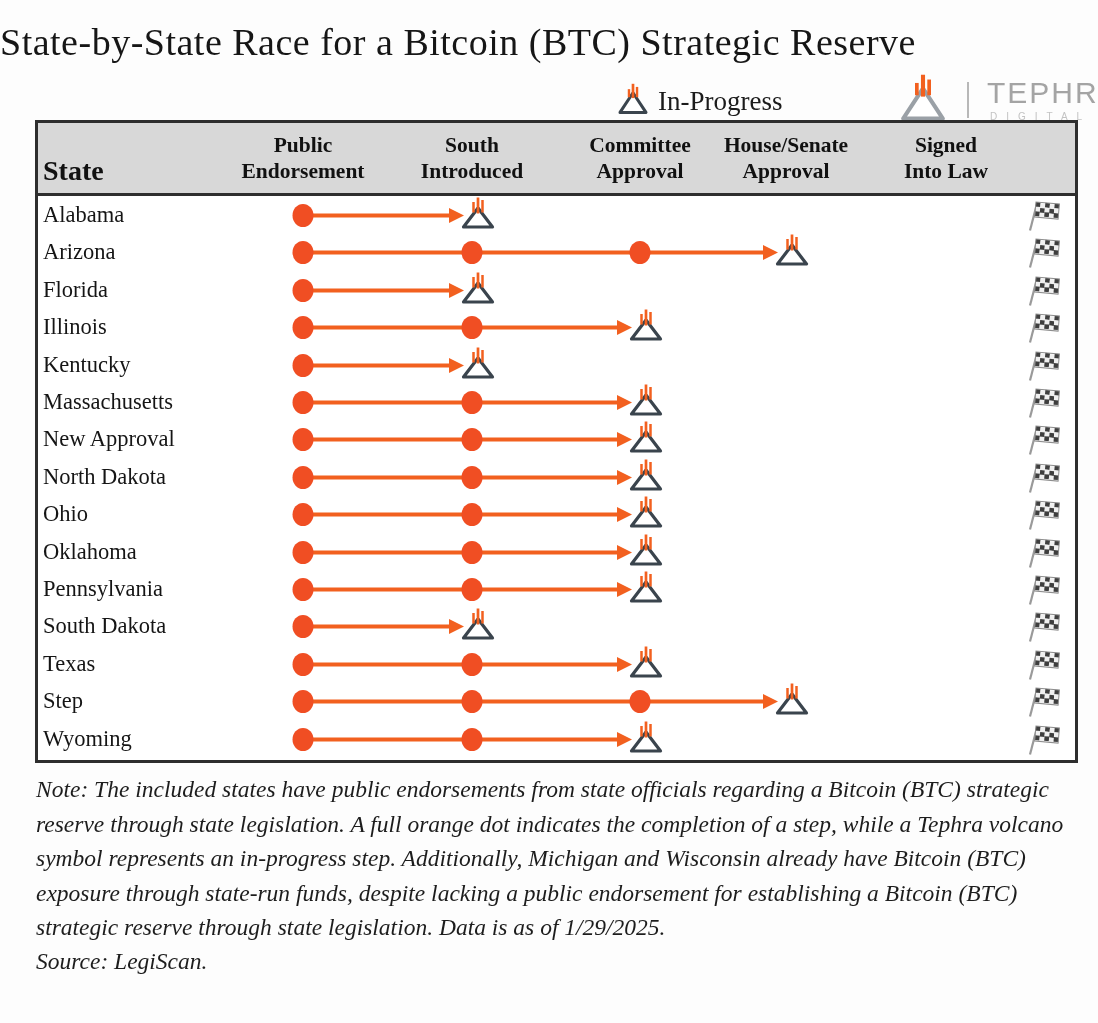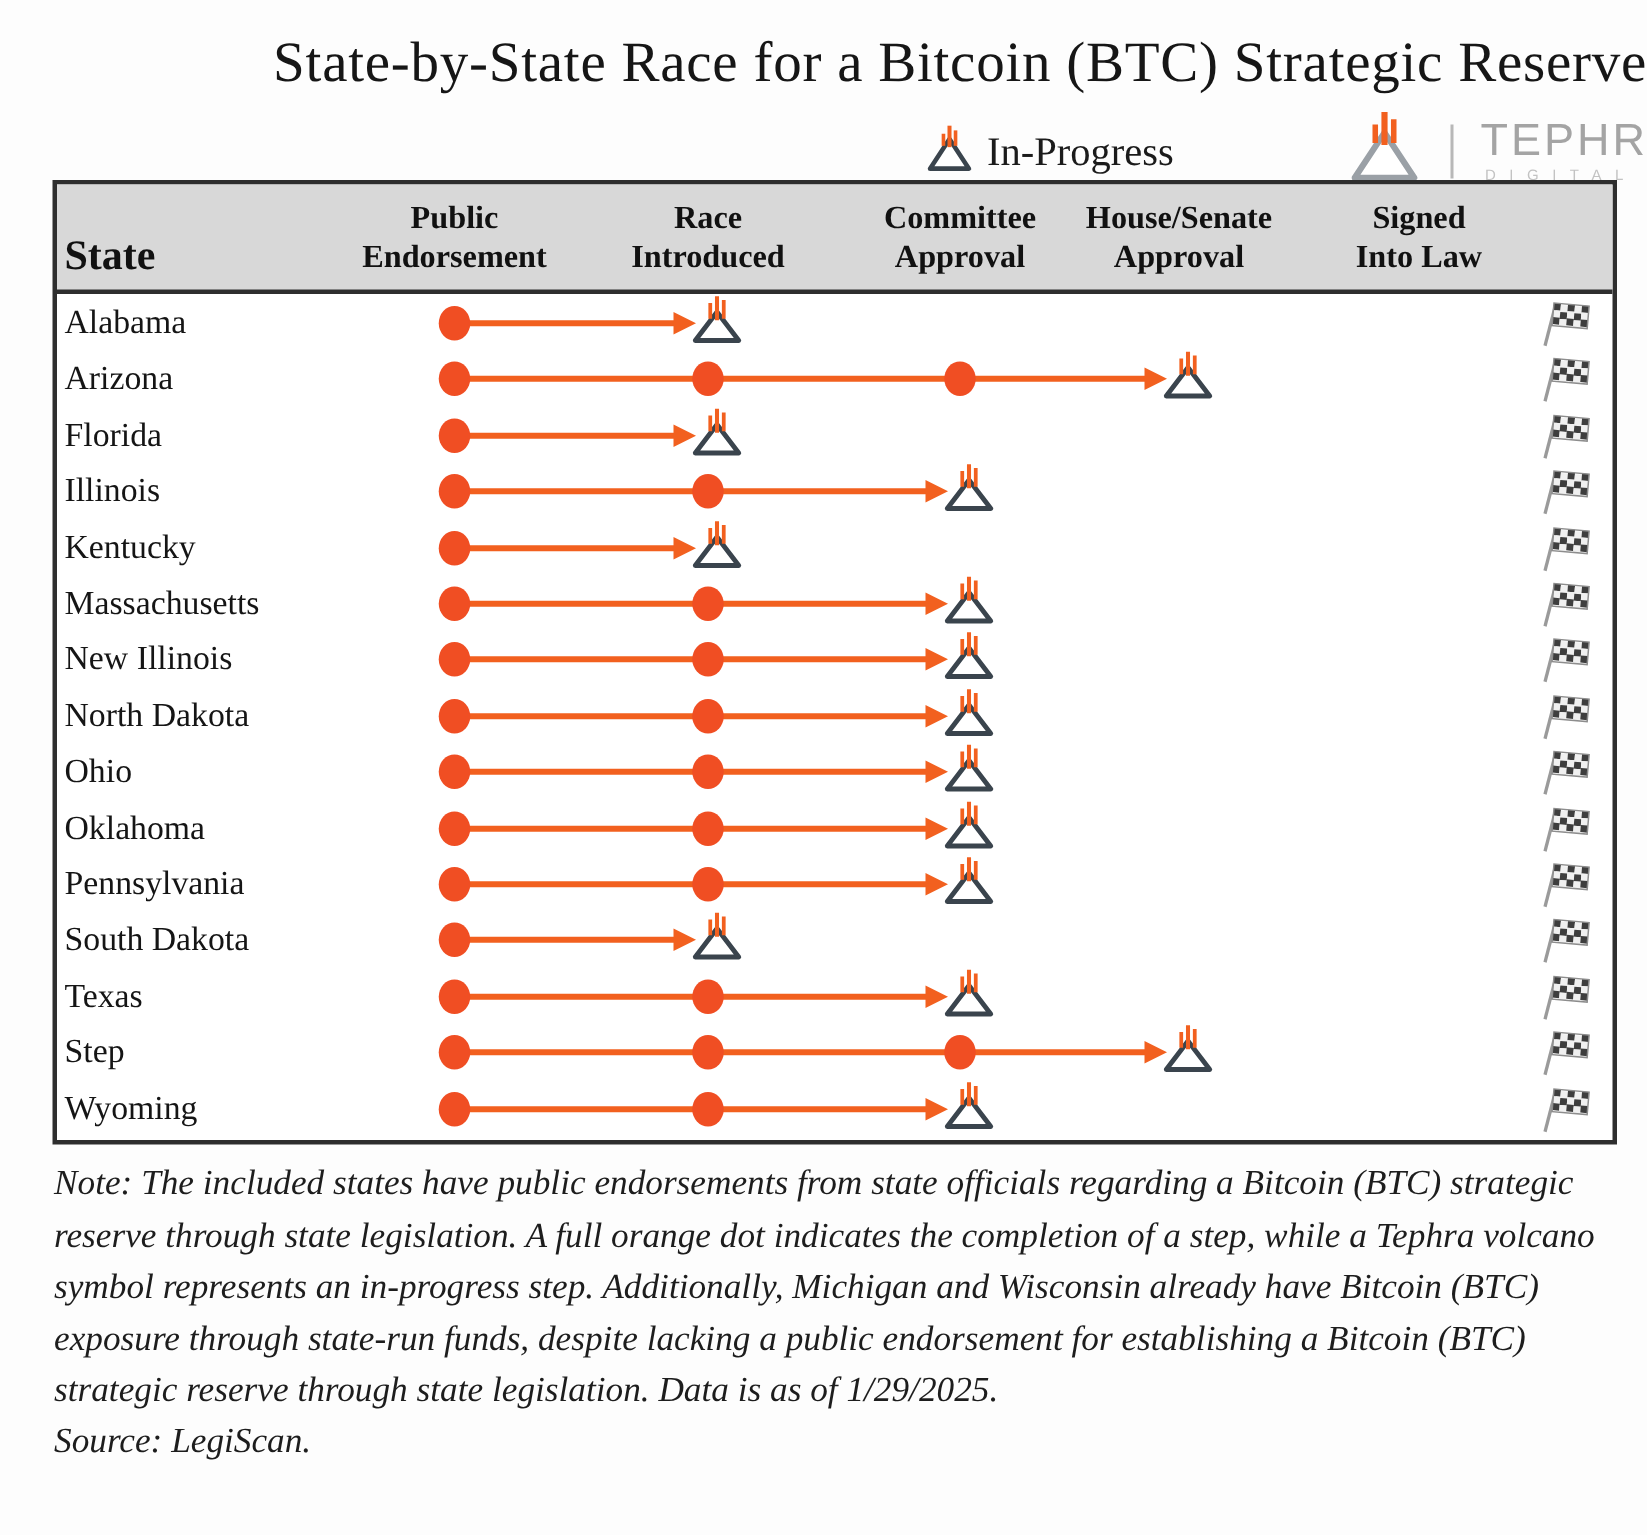--- a/index.html
+++ b/index.html
@@ -1,18 +1,18 @@
 <!DOCTYPE html>
 <html><head>
 <meta charset="utf-8">
 <style>
   html,body{margin:0;padding:0;background:#ffffff;}
   .canvas{position:relative;width:1098px;height:1023px;background:#fdfdfd;overflow:hidden;
           font-family:"Liberation Serif", serif;color:#1b1b1b;}
-  .title{position:absolute;top:20px;left:0;width:100%;text-align:right;
+  .title{position:absolute;top:20px;left:0;width:100%;text-align:left;
          font-size:38px;font-weight:400;letter-spacing:0.5px;color:#161616;}
   .legend{position:absolute;top:82px;left:0;width:100%;height:38px;}
   .legend-item{position:absolute;display:flex;align-items:center;gap:8px;}
   .legend-item.completed{left:346px;top:2px;}
   .legend-item.inprogress{left:616px;top:0px;}
   .legend-dot{width:22px;height:23px;border-radius:50%;}
   .legend-label{font-size:27px;color:#1b1b1b;}
   .logo{position:absolute;top:72px;left:897px;display:flex;align-items:center;gap:18px;}
   .logo-divider{width:2px;height:36px;background:#b8b8b8;}
   .logo-text{display:flex;flex-direction:column;line-height:1;}
@@ -67,21 +67,21 @@
   </div>
 
   <div class="table">
     <div class="thead" id="thead">
       <div class="hcell-state">State</div>
     <div class="hcell" style="left: 170px; width: 190px; top: 9px;">
           <div>Public</div>
           <div>Endorsement</div>
         </div>
         <div class="hcell" style="left: 339px; width: 190px; top: 9px;">
-          <div>Race</div>
+          <div>South</div>
           <div>Introduced</div>
         </div>
         <div class="hcell" style="left: 507px; width: 190px; top: 9px;">
           <div>Committee</div>
           <div>Approval</div>
         </div>
         <div class="hcell" style="left: 653px; width: 190px; top: 9px;">
           <div>House/Senate</div>
           <div>Approval</div>
         </div>
@@ -302,21 +302,21 @@
                 <rect x="4.7" y="10.3" width="4.7" height="4.7" fill="#F0F0F0"></rect>
                 <rect x="9.4" y="9.4" width="4.7" height="4.7" fill="#3E3E3E"></rect>
                 <rect x="14.100000000000001" y="10.3" width="4.7" height="4.7" fill="#F0F0F0"></rect>
                 <rect x="18.8" y="9.4" width="4.7" height="4.7" fill="#3E3E3E"></rect>
                 <rect x="0" y="0" width="23.5" height="15.100000000000001" fill="none" stroke="#8d8d8d" stroke-width="1"></rect>
               </g>
             </g>
           </svg>
         </div>
         <div class="row" style="top: 224.4px; height: 37.4px;">
-          <span class="state-label" style="line-height: 37.4px;">New Illinois</span>
+          <span class="state-label" style="line-height: 37.4px;">New Approval</span>
           <svg class="row-svg" width="1037" height="38" viewBox="0 0 1037 37.4">
             <line x1="265" y1="19.2" x2="434" y2="19.2" stroke="#F2601F" stroke-width="4"></line>
             <line x1="434" y1="19.2" x2="582" y2="19.2" stroke="#F2601F" stroke-width="4"></line>
             <polygon points="579,11.7 594,19.2 579,26.7" fill="#F2601F"></polygon>
             <ellipse cx="265" cy="19.2" rx="10.5" ry="11.5" fill="#F04E23"></ellipse>
             <ellipse cx="434" cy="19.2" rx="10.5" ry="11.5" fill="#F04E23"></ellipse>
             <g>
     <path d="M 608,11.7 L 622.5,30.7 L 593.5,30.7 Z" fill="#ffffff" stroke="#3A444D" stroke-width="3.2" stroke-linejoin="round"></path>
     <line x1="603.5" y1="5.699999999999999" x2="603.5" y2="16.2" stroke="#F2601F" stroke-width="2.5"></line>
     <line x1="608" y1="1.1999999999999993" x2="608" y2="17.2" stroke="#F2601F" stroke-width="2.7"></line>

